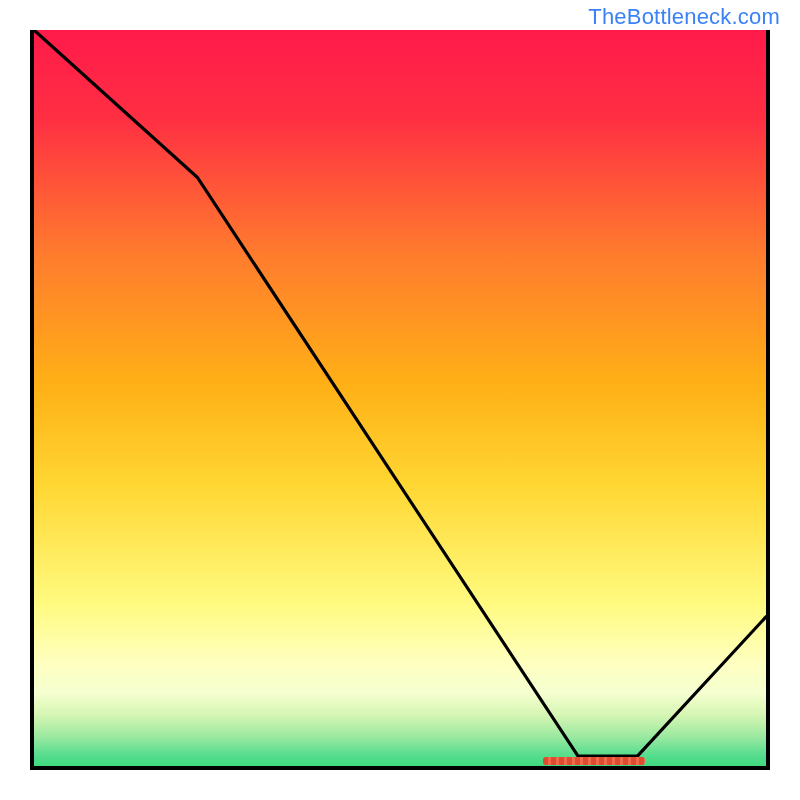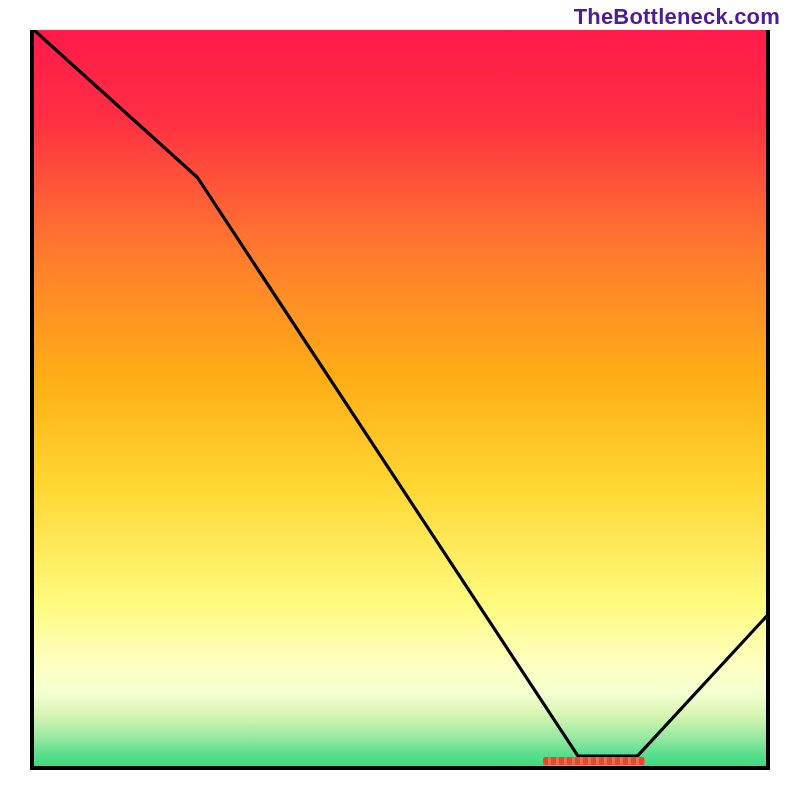--- a/index.html
+++ b/index.html
@@ -10,22 +10,22 @@
     background: #ffffff;
     position: relative;
     overflow: hidden;
     font-family: Arial, Helvetica, sans-serif;
   }
   .watermark {
     position: absolute;
     top: 4px;
     right: 20px;
     font-size: 22px;
-    font-weight: bold;
-    color: #4c1d95;
+    font-weight: normal;
+    color: #3b82f6;
     letter-spacing: 0.2px;
   }
   .plot-area {
     position: absolute;
     left: 30px;
     top: 30px;
     width: 740px;
     height: 740px;
     box-sizing: border-box;
     border-left: 4px solid #000;

